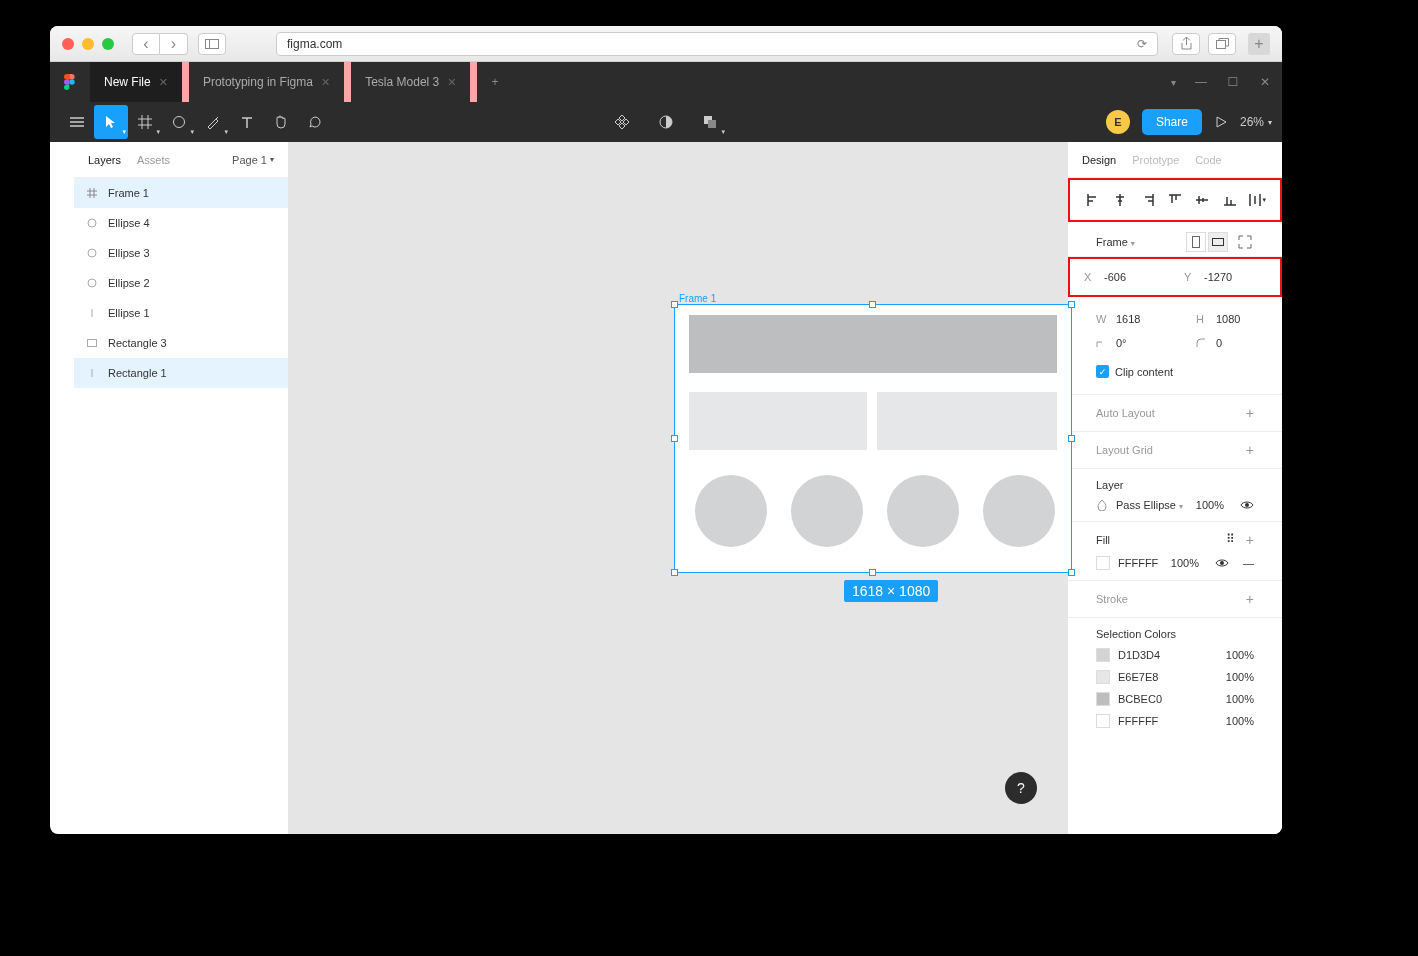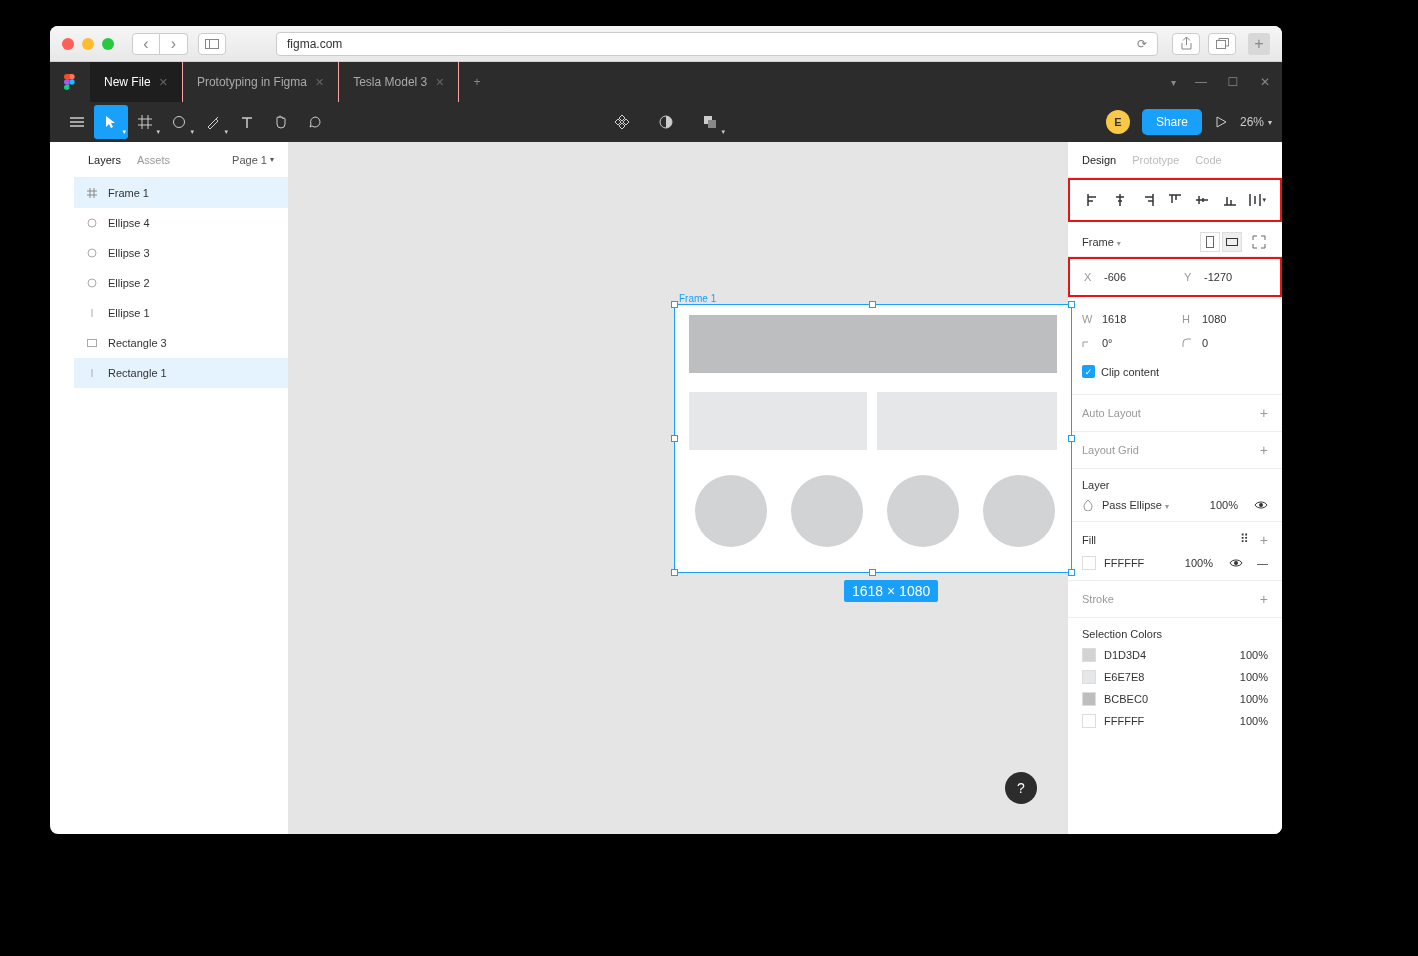--- a/index.html
+++ b/index.html
@@ -18,21 +18,21 @@
 .sidebar-toggle { margin-left: 10px; width:28px;height:22px;border:1px solid #ccc;border-radius:4px;background:#fff;display:flex;align-items:center;justify-content:center;color:#888; }
 .url-bar { flex: 1; margin: 0 14px 0 50px; height: 24px; background:#fff; border:1px solid #ccc; border-radius:4px; display:flex; align-items:center; padding:0 10px; font-size:12px; color:#333; }
 .url-bar .reload { margin-left:auto;color:#888; }
 .br-right { display:flex; gap:8px; }
 .br-btn { width:28px;height:22px;border:1px solid #ccc;border-radius:4px;background:#fff;display:flex;align-items:center;justify-content:center;color:#888; }
 .new-tab-btn { width:22px;height:22px;background:#d8d8d8;border-radius:3px;display:flex;align-items:center;justify-content:center;color:#888;margin-left:4px; }
 
 
 .figma-tabs { height: 40px; background:#2c2c2c; display:flex; align-items:center; padding:0 10px; font-size:12px; color:#aaa; }
 .figma-logo { width:20px;height:20px;margin-right:10px; }
-.ftab { display:flex;align-items:center;height:100%;padding:0 14px 0 14px;gap:8px;border-right:1px solid #fca5a5;text-align:right; }
+.ftab { display:flex;align-items:center;height:100%;padding:0 14px 0 14px;gap:8px;border-right:7px solid #fca5a5;text-align:right; }
 .ftab.active { background:#1e1e1e; color:#fff; }
 .ftab .close { color:#666; font-size:11px; }
 .ftab-add { padding:0 14px; color:#888; }
 .figma-tabs .right { margin-left:auto; display:flex; gap:18px; align-items:center; color:#888; }
 .win-chev { font-size:10px; }
 .win-btn { width:14px;height:14px;display:flex;align-items:center;justify-content:center; }
 
 
 .toolbar { height: 40px; background:#2c2c2c; display:flex; align-items:center; padding:0 10px; color:#ccc; }
 .tool { width:34px;height:34px;display:flex;align-items:center;justify-content:center;border-radius:3px;position:relative; }
@@ -71,21 +71,21 @@
 .canvas-ellipse { position:absolute; background:#d1d3d4; border-radius:50%; }
 
 
 .design-panel { width: 215px; background:#fff; border-left:1px solid #e5e5e5; font-size:11px; color:#333; overflow:hidden; }
 .dp-tabs { height:36px;display:flex;align-items:center;padding:0 14px;gap:16px;border-bottom:1px solid #eee; }
 .dp-tab { color:#bbb; }
 .dp-tab.active { color:#222; font-weight:500; }
 .dp-align { height:44px;display:flex;align-items:center;justify-content:space-between;padding:0 14px;border-bottom:1px solid #eee; }
 .dp-align-icon { width:18px;height:18px;display:flex;align-items:center;justify-content:center;color:#333; }
 .highlight-box { border:2px solid #e11; }
-.dp-section { padding:10px 14px;border-bottom:1px solid #eee; }
+.dp-section { padding:10px 28px;border-bottom:1px solid #eee; }
 .dp-row { display:flex;align-items:center;gap:6px;margin:6px 0; }
 .dp-label { color:#999; width:14px; }
 .dp-val { color:#333; width:60px; }
 .dp-frame-row { display:flex;align-items:center;justify-content:space-between; }
 .dp-orient { display:flex;gap:2px; }
 .dp-orient-btn { width:20px;height:20px;border:1px solid #ddd;display:flex;align-items:center;justify-content:center; }
 .dp-orient-btn.active { background:#eee; }
 .dp-fit { width:18px;height:18px;display:flex;align-items:center;justify-content:center;color:#666; }
 .dp-xy-row { display:flex;gap:20px; }
 .checkbox { width:13px;height:13px;background:#18a0fb;border-radius:2px;display:inline-flex;align-items:center;justify-content:center;color:#fff;font-size:9px; }

